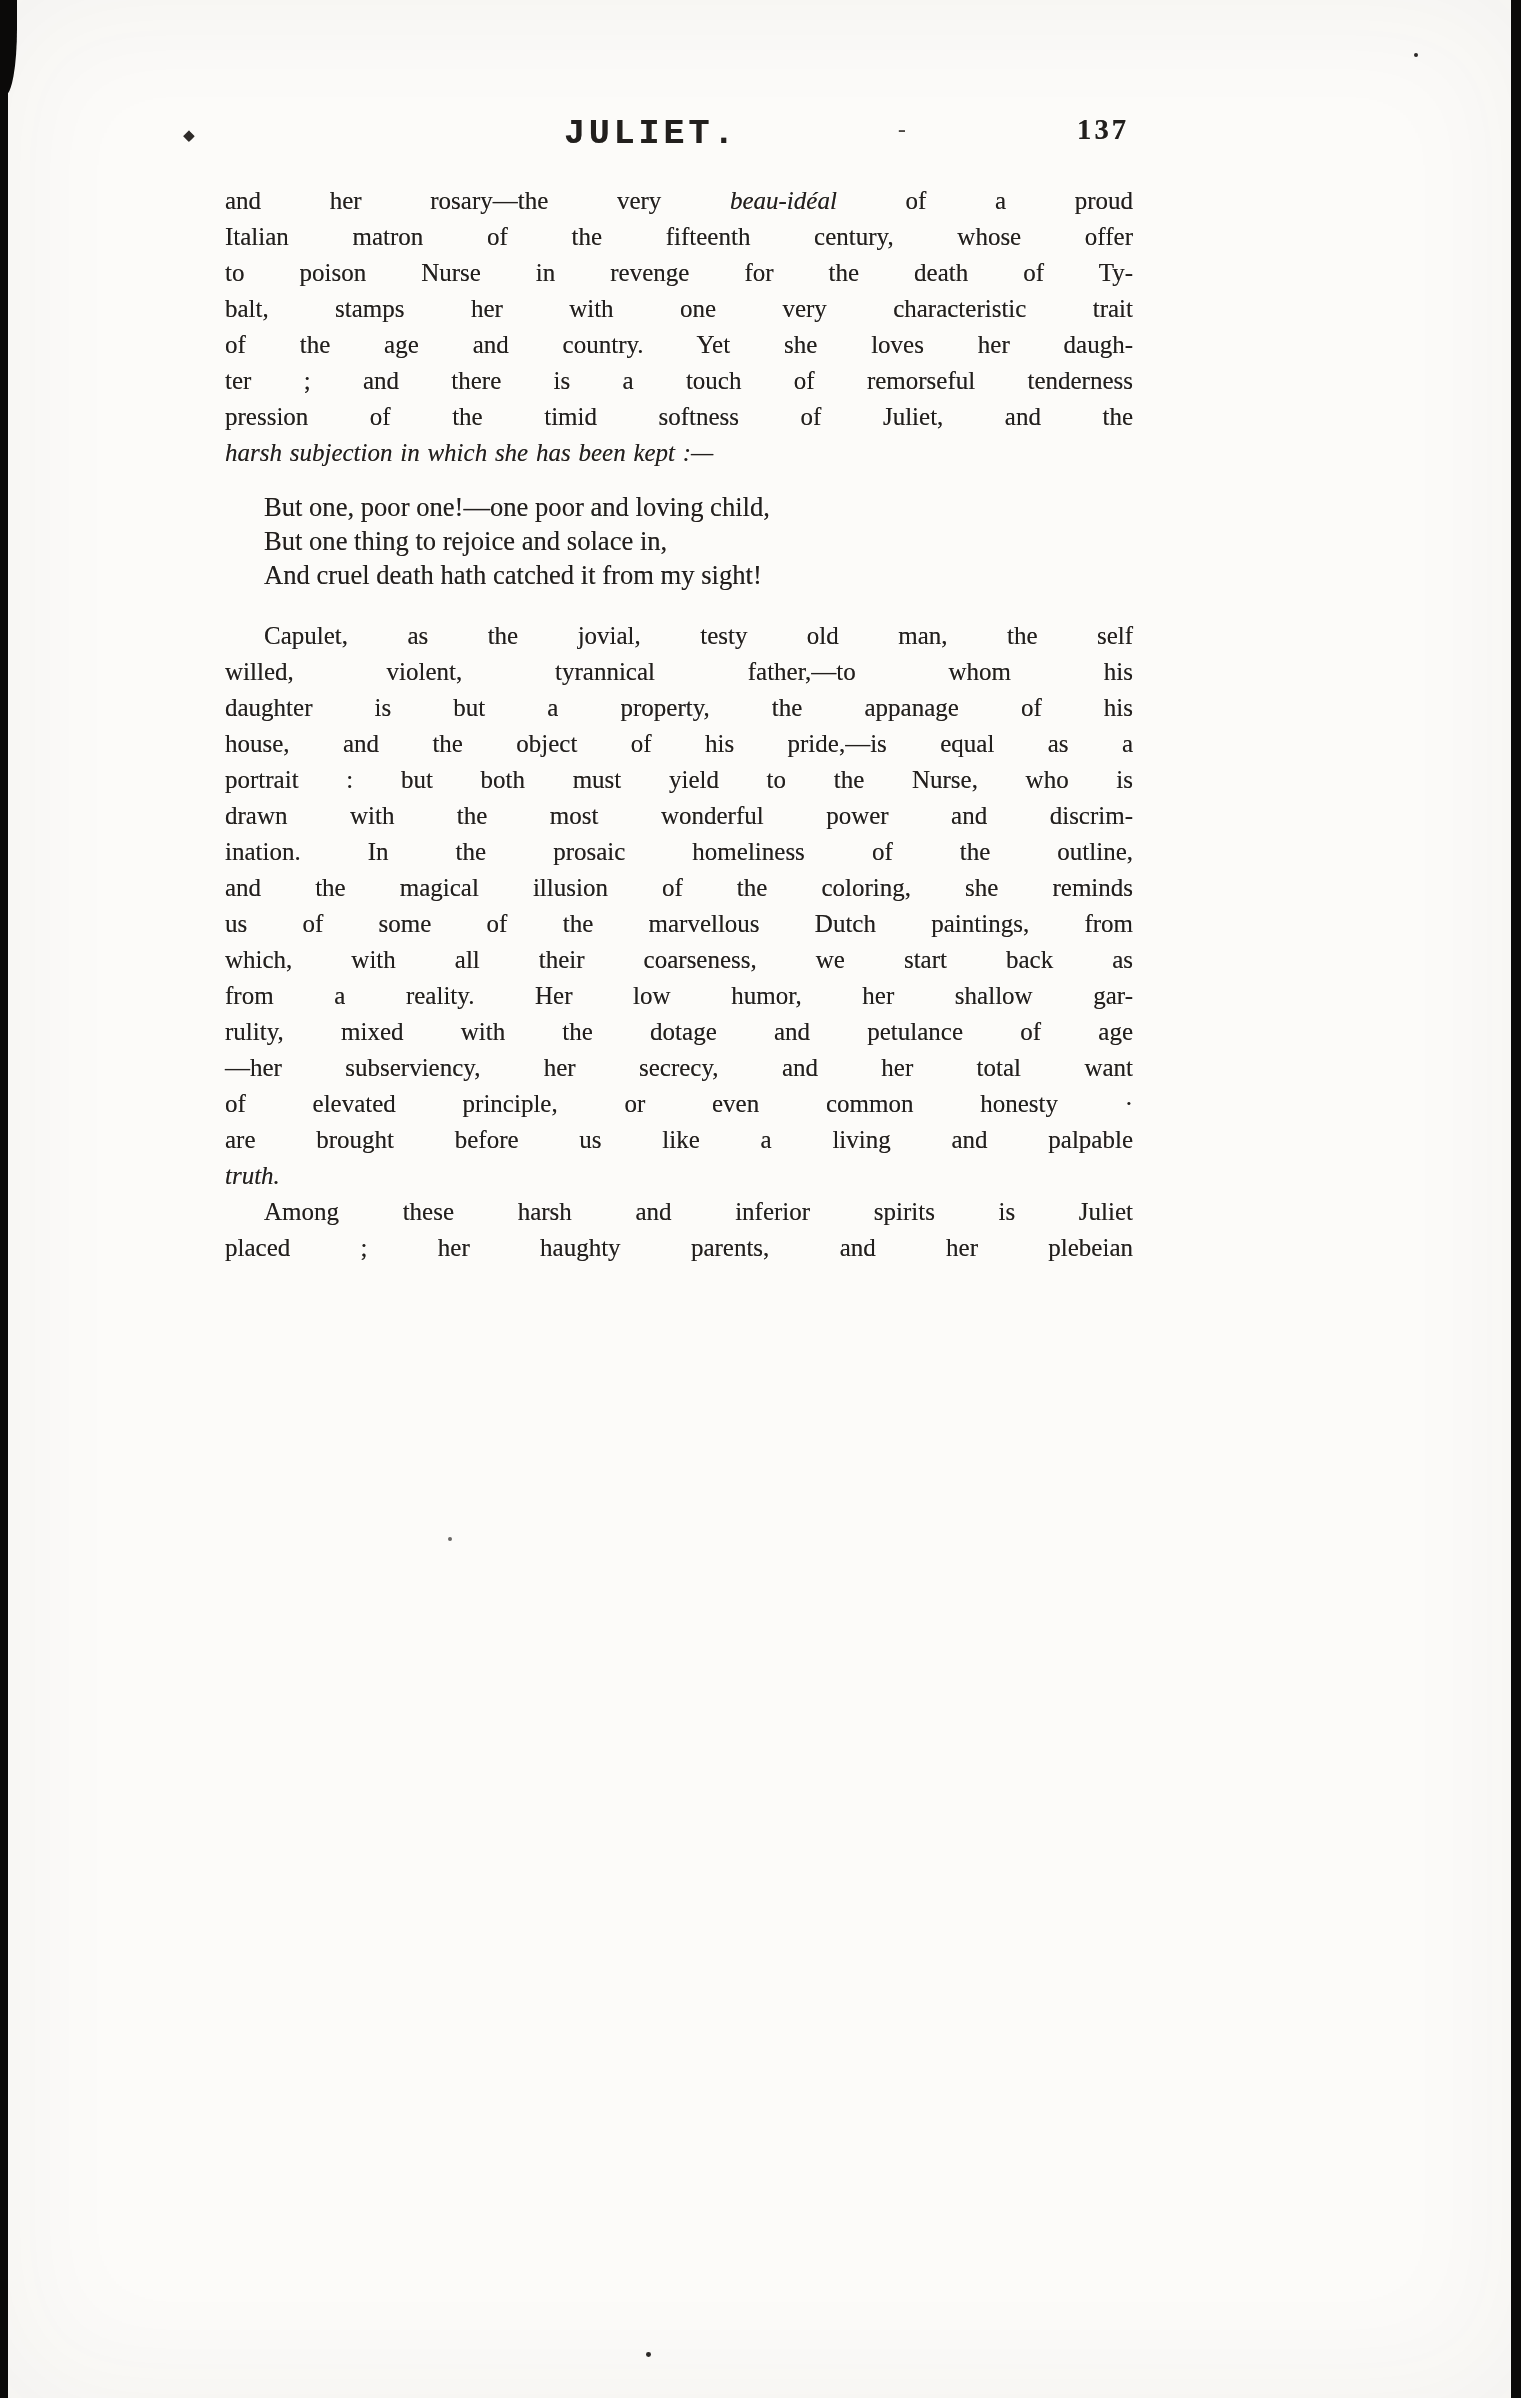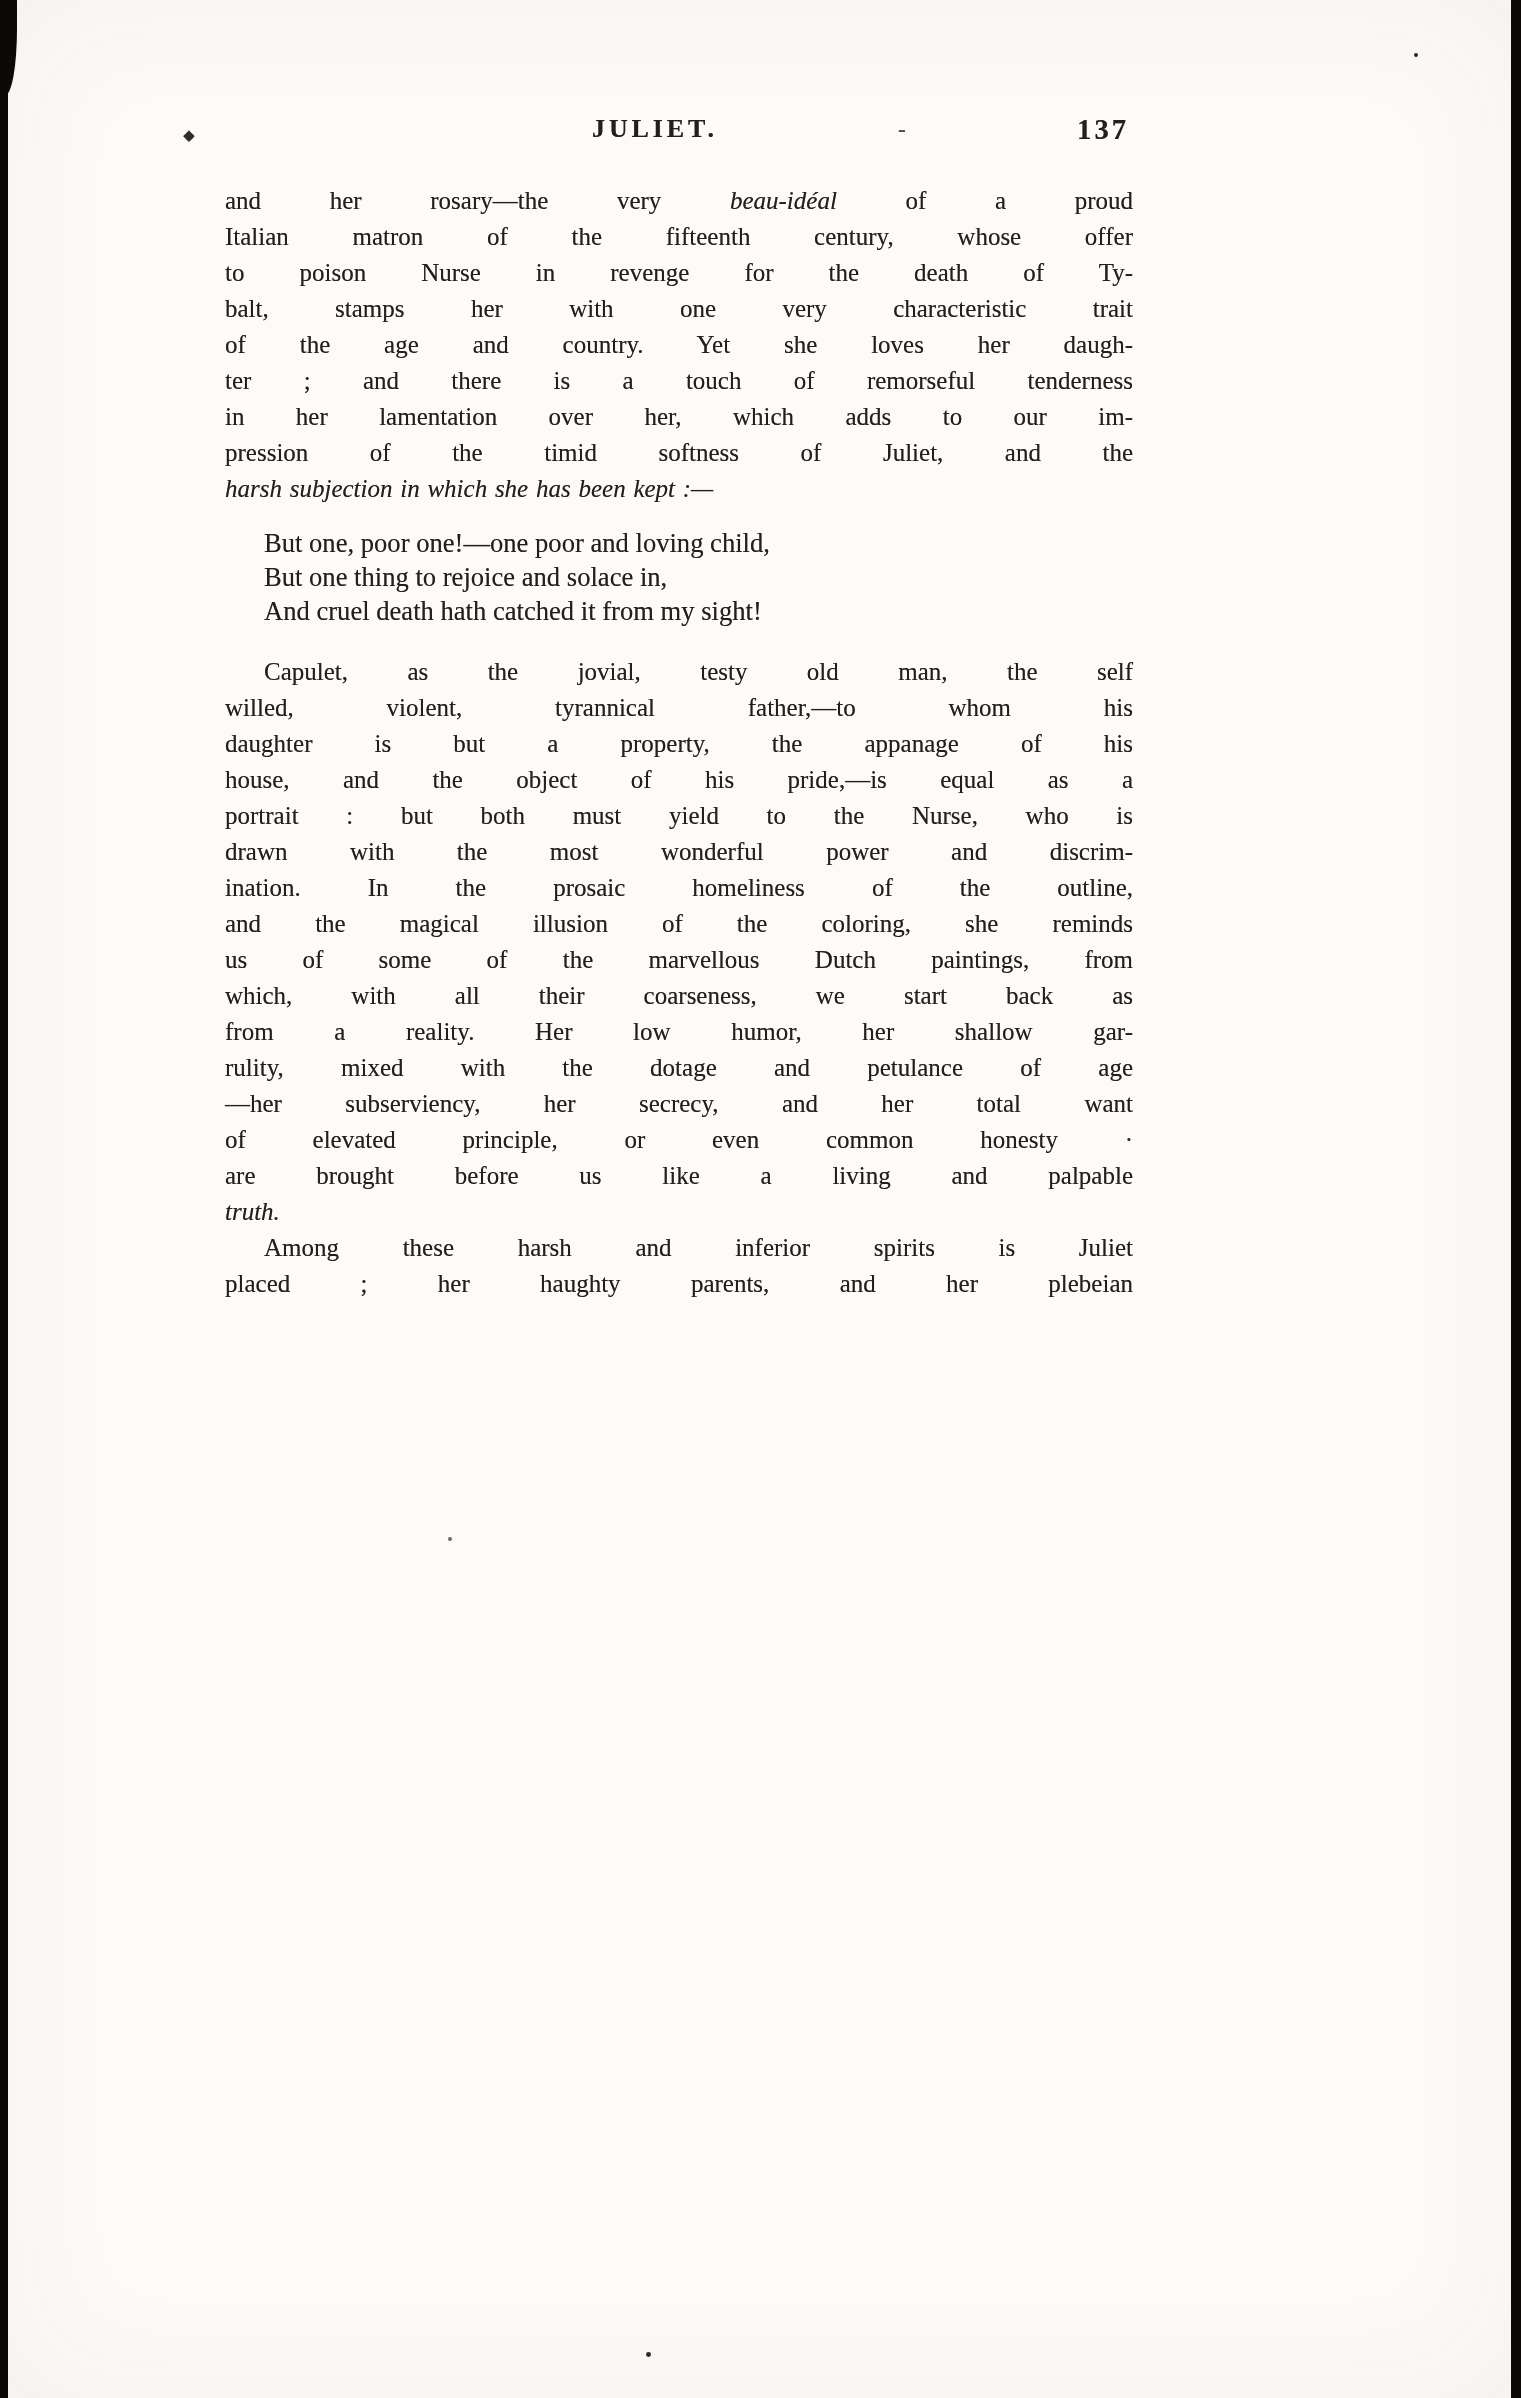--- a/index.html
+++ b/index.html
@@ -34,21 +34,21 @@
     position: absolute; left: 197px; top: 114px; width: 936px;
     text-shadow: 0 0 0.5px rgba(34,31,29,0.55);
   }
   .header { position: relative; height: 41px; margin-bottom: 27.6px; }
   .header-mark {
     position: absolute; left: -13.8px; top: 11.8px;
     font-size: 14.8px; color: #2e2b29;
   }
   .header-title {
     position: absolute; left: 50%; transform: translateX(-58%);
-    font-size: 26px; font-weight: 700; letter-spacing: 3.9px;
+    font-size: 35px; font-weight: 700; letter-spacing: 3.9px; font-family: Liberation Mono, monospace;
   }
   .header-dash {
     position: absolute; left: 701px; top: 2px;
     font-size: 23.6px; color: #4a4642;
   }
   .page-number {
     position: absolute; right: 4px; top: 0;
     font-size: 28.6px; font-weight: 700; letter-spacing: 3px;
   }
 
@@ -90,21 +90,20 @@
       <span class="page-number">137</span>
     </div>
 
     <div class="para">
       <div class="line"><span>and her rosary—the very </span><span class="ital">beau-idéal</span><span> of a proud</span></div>
       <div class="line">Italian matron of the fifteenth century, whose offer</div>
       <div class="line">to poison Nurse in revenge for the death of Ty-</div>
       <div class="line">balt, stamps her with one very characteristic trait</div>
       <div class="line">of the age and country.  Yet she loves her daugh-</div>
       <div class="line">ter ; and there is a touch of remorseful tenderness</div>
-      <div class="line">in her lamentation over her, which adds to our im-</div>
       <div class="line">pression of the timid softness of Juliet, and the</div>
       <div class="line last">harsh subjection in which she has been kept :—</div>
     </div>
 
     <div class="quote">
       <div class="qline">But one, poor one!—one poor and loving child,</div>
       <div class="qline">But one thing to rejoice and solace in,</div>
       <div class="qline">And cruel death hath catched it from my sight!</div>
     </div>
 

